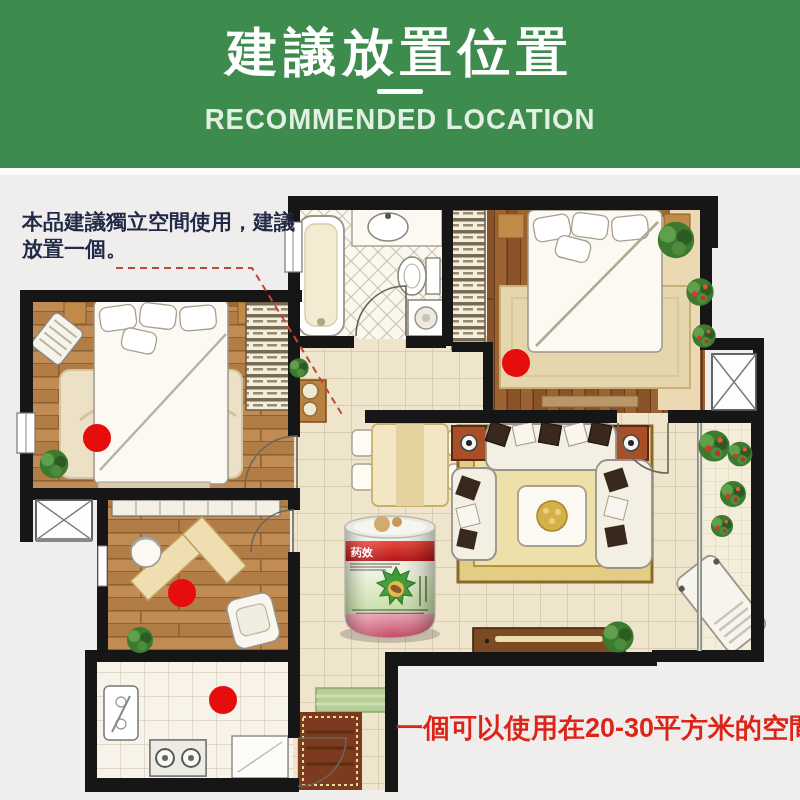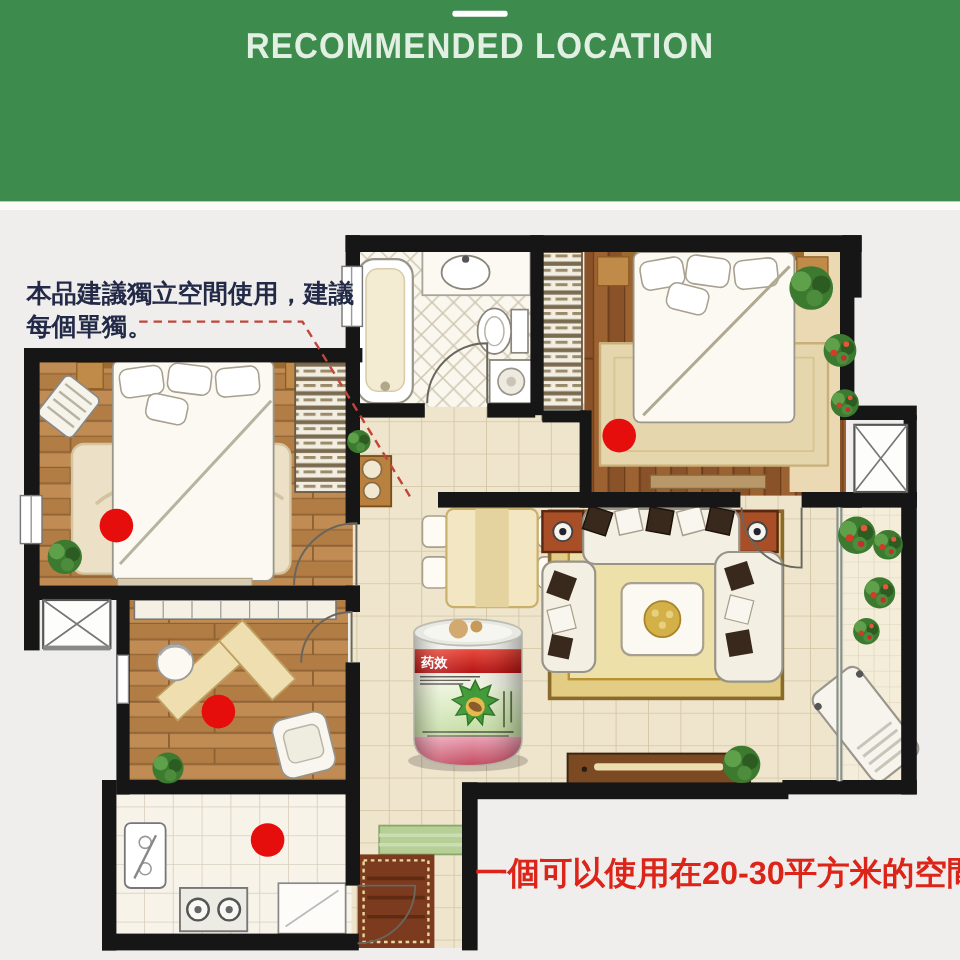--- a/index.html
+++ b/index.html
@@ -8,41 +8,42 @@
   
   .header{position:absolute;left:0;top:0;width:800px;height:168px;background:#3e8b4e;text-align:center;}
   .header .title{margin:0;padding-top:24px;font-size:52px;line-height:56px;font-weight:800;
                  letter-spacing:6px;color:#ffffff;}
   .header .divider{width:46px;height:5px;background:#ffffff;border-radius:2px;margin:9px auto 8px auto;}
   .header .subtitle{font-size:30px;font-weight:700;letter-spacing:1px;color:#e2efe3;
                     transform:scaleX(.92);transform-origin:center;}
   .header-gap{position:absolute;left:0;top:168px;width:800px;height:7px;background:#fbfbfa;}
   
   .annotation{position:absolute;left:22px;top:208px;width:280px;font-size:21px;font-weight:700;
-              line-height:27px;color:#232a48;z-index:3;margin-top:24px;}
+              line-height:27px;color:#232a48;z-index:3;}
   
   .caption{position:absolute;left:396px;top:710px;width:400px;font-size:27px;font-weight:800;
            color:#dc2418;z-index:3;white-space:nowrap;}
   
   svg.plan{position:absolute;left:0;top:0;z-index:1;}
 </style>
 </head>
 <body>
 
 <div class="page">
 
   <div class="header">
+    <h1 class="title">建議放置位置</h1>
     <div class="divider"></div>
     <div class="subtitle">RECOMMENDED LOCATION</div>
   </div>
   <div class="header-gap"></div>
 
   <div class="annotation">
     <div>本品建議獨立空間使用，建議</div>
-    <div>每個單獨。</div>
+    <div>放置一個。</div>
   </div>
 
   <svg class="plan" width="800" height="800" viewBox="0 0 800 800">
     <defs>
       <pattern id="woodH" width="120" height="26" patternUnits="userSpaceOnUse">
         <rect width="120" height="26" fill="#c08c54"></rect>
         <rect width="120" height="13" fill="#b27c45"></rect>
         <rect y="12" width="120" height="1.6" fill="#8f6234"></rect>
         <rect y="25" width="120" height="1.6" fill="#8f6234"></rect>
         <rect x="58" width="1.6" height="13" fill="#8f6234"></rect>

